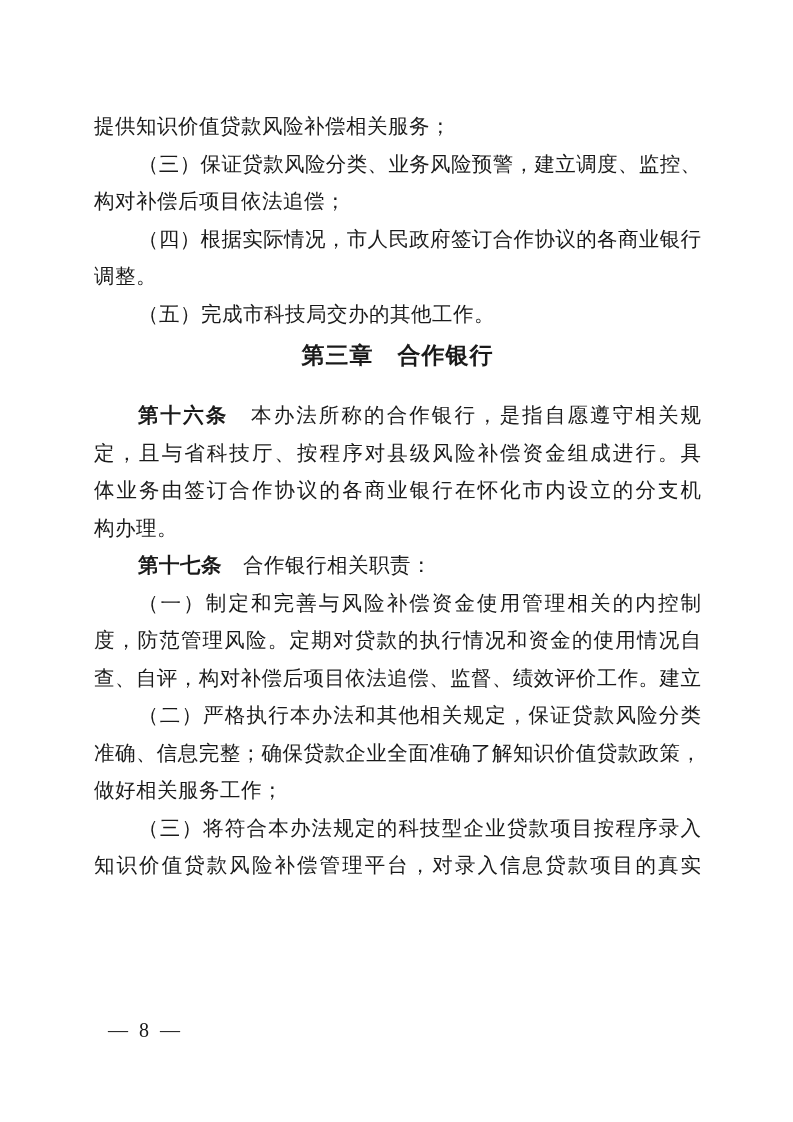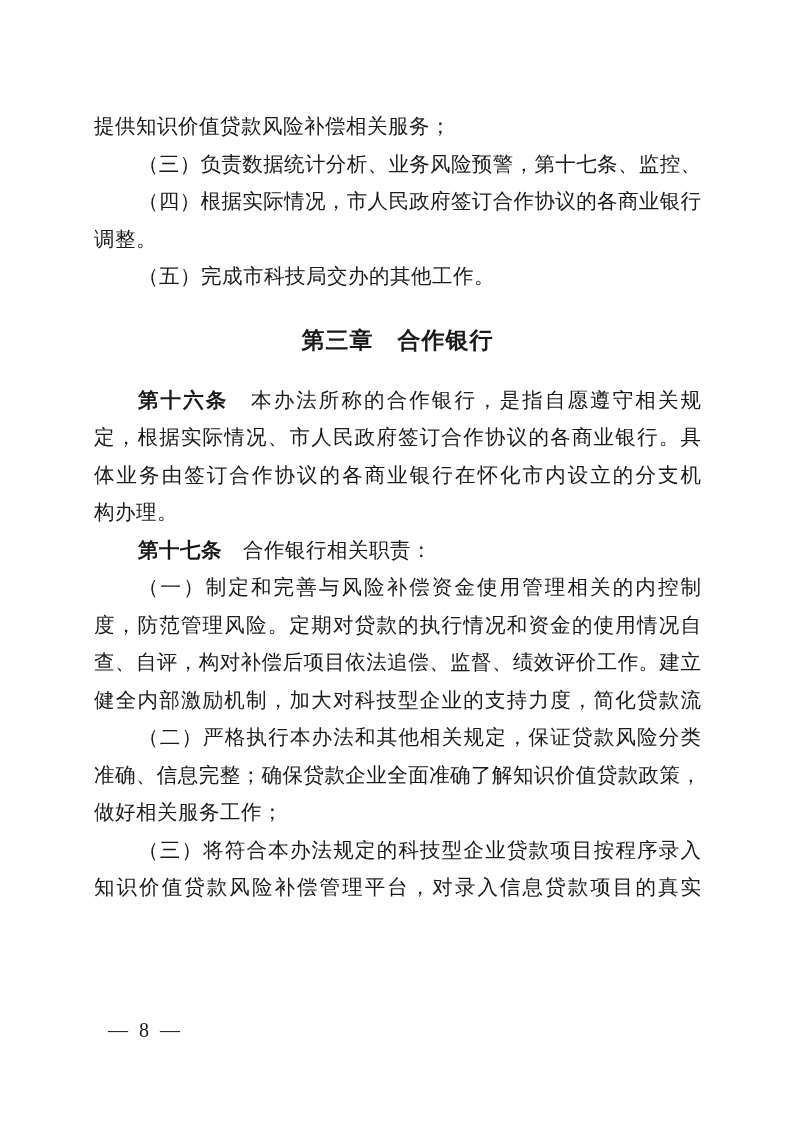--- a/index.html
+++ b/index.html
@@ -42,57 +42,57 @@
     font-weight: 700;
   }
   .chapter-heading {
     font-family: "Liberation Sans", sans-serif;
     font-weight: 700;
     font-size: 23px;
     letter-spacing: 1px;
     text-align: center;
     height: 42px;
     line-height: 42px;
-    margin-top: 23px;
+    margin-top: 1px;
     margin-bottom: 21px;
   }
   .page-number {
     position: absolute;
     left: 108px;
     top: 1016px;
     height: 28px;
     line-height: 28px;
     font-size: 20px;
     letter-spacing: 3px;
     color: #1a1a1a;
   }
 </style>
 </head>
 <body>
 
 <div class="page">
   <div class="content">
 
     <div class="line">提供知识价值贷款风险补偿相关服务；</div>
-    <div class="line indent justify">（三）负责数据统计分析、业务风险预警，第十七条、监控、</div>
+    <div class="line indent justify">（三）保证贷款风险分类、业务风险预警，建立调度、监控、</div>
+    <div class="line">构对补偿后项目依法追偿；</div>
     <div class="line indent justify">（四）根据实际情况，市人民政府签订合作协议的各商业银行</div>
     <div class="line">调整。</div>
     <div class="line indent">（五）完成市科技局交办的其他工作。</div>
 
     <h2 class="chapter-heading">第三章　合作银行</h2>
 
     <div class="line indent justify"><span class="bold-term">第十六条</span><span>　本办法所称的合作银行，是指自愿遵守相关规</span></div>
-    <div class="line justify">定，根据实际情况、市人民政府签订合作协议的各商业银行。具</div>
+    <div class="line justify">定，且与省科技厅、按程序对县级风险补偿资金组成进行。具</div>
     <div class="line justify">体业务由签订合作协议的各商业银行在怀化市内设立的分支机</div>
     <div class="line">构办理。</div>
     <div class="line indent"><span class="bold-term">第十七条</span><span>　合作银行相关职责：</span></div>
     <div class="line indent justify">（一）制定和完善与风险补偿资金使用管理相关的内控制</div>
     <div class="line justify">度，防范管理风险。定期对贷款的执行情况和资金的使用情况自</div>
     <div class="line justify">查、自评，构对补偿后项目依法追偿、监督、绩效评价工作。建立</div>
-    <div class="line justify">健全内部激励机制，加大对科技型企业的支持力度，简化贷款流</div>
     <div class="line indent justify">（二）严格执行本办法和其他相关规定，保证贷款风险分类</div>
     <div class="line justify">准确、信息完整；确保贷款企业全面准确了解知识价值贷款政策，</div>
     <div class="line">做好相关服务工作；</div>
     <div class="line indent justify">（三）将符合本办法规定的科技型企业贷款项目按程序录入</div>
     <div class="line justify">知识价值贷款风险补偿管理平台，对录入信息贷款项目的真实</div>
 
   </div>
 
   <div class="page-number">— 8 —</div>
 </div>

